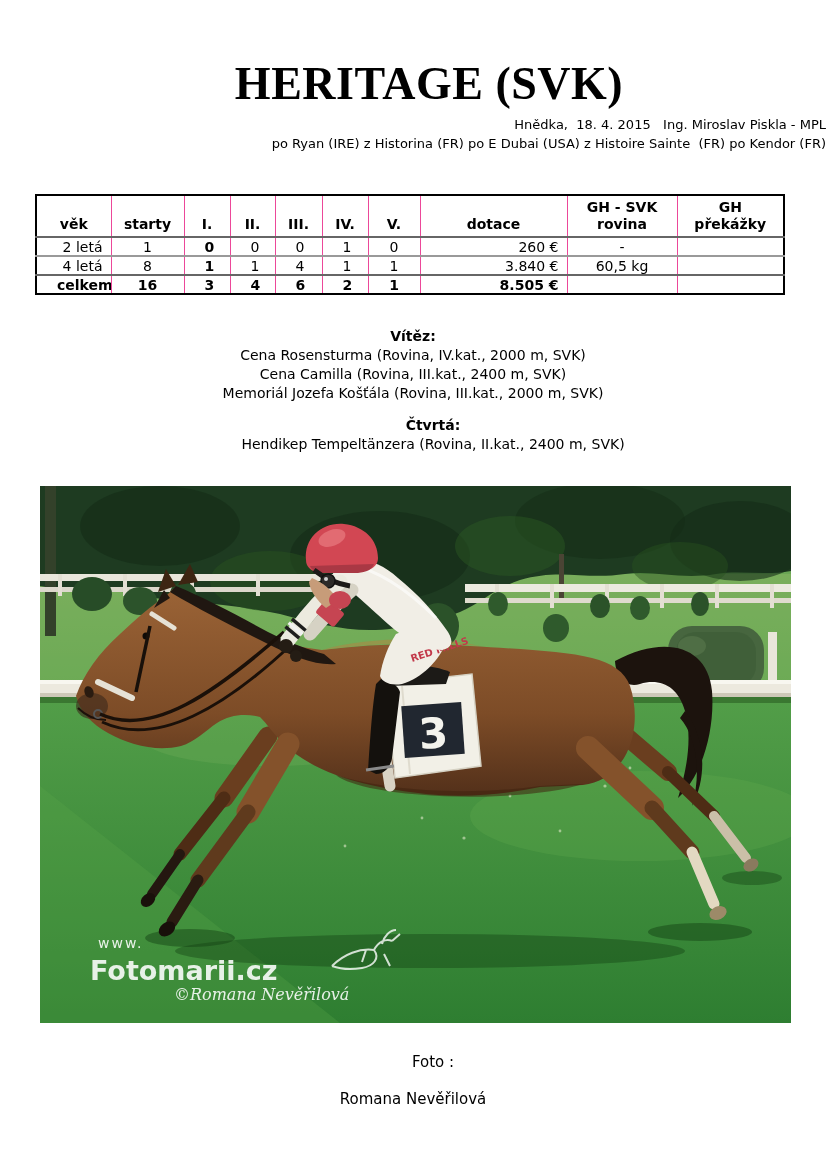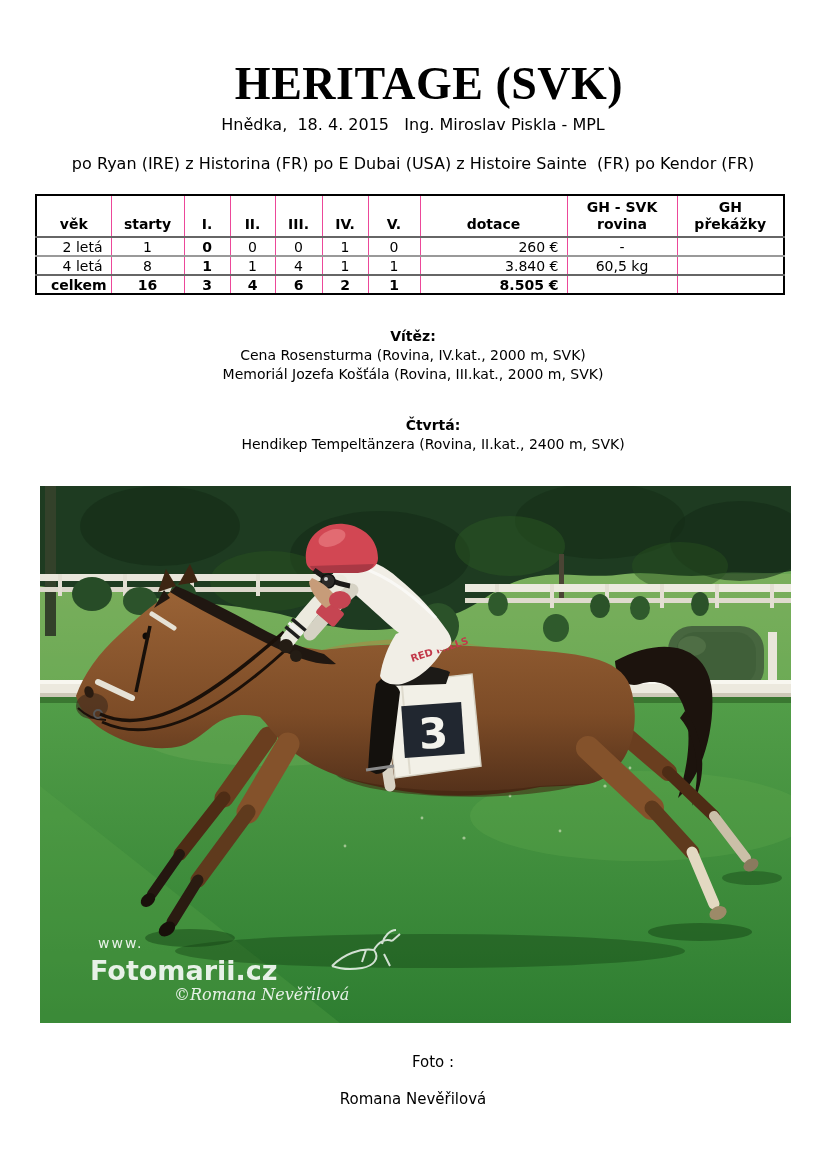--- a/index.html
+++ b/index.html
@@ -2,31 +2,31 @@
 <html><head>
 <meta charset="utf-8">
 <style>
   html,body{margin:0;padding:0;background:#ffffff;}
   .page{position:relative;width:826px;height:1171px;background:#fff;
         font-family:"DejaVu Sans","Liberation Sans",sans-serif;color:#000;overflow:hidden;}
 
   .title{position:absolute;top:46px;left:0;width:100%;margin:16px;text-align:center;
          font-family:"Liberation Serif","DejaVu Serif",serif;font-size:46px;line-height:44px;
          font-weight:bold;letter-spacing:0.5px;}
-  .sub{position:absolute;left:0;width:100%;text-align:center;font-size:16px;line-height:20px;white-space:pre;}
+  .sub{position:absolute;left:0;width:100%;text-align:right;font-size:13px;line-height:20px;white-space:pre;}
   .sub1{top:115px;}
-  .sub2{top:154px;}
+  .sub2{top:134px;}
 
   table.stats{position:absolute;top:194px;left:35px;width:748px;border-collapse:collapse;
               table-layout:fixed;font-size:14px;border:2px solid #000;}
   table.stats th,table.stats td{border-left:1px solid #ec4899;overflow:hidden;}
   table.stats th{vertical-align:bottom;text-align:center;font-weight:bold;
                  padding:3px 2px 3px 2px;line-height:17px;white-space:pre-line;height:33px;}
   table.stats thead th{border-bottom:2px solid #666;}
-  table.stats td{height:17px;padding:0 14px;text-align:center;line-height:16px;}
+  table.stats td{height:17px;padding:0 20px;text-align:center;line-height:16px;}
   table.stats tbody tr + tr td{border-top:2px solid #999;}
   table.stats tr.total td{border-top:2px solid #666;font-weight:bold;}
   table.stats .ra{text-align:right;padding-right:8px;}
   table.stats .b{font-weight:bold;}
 
   .results{position:absolute;left:0;width:100%;text-align:center;font-size:14px;line-height:19px;}
   #winners{top:327px;}
   #fourth{top:416px;padding-left:20px;}
   .results .hd{font-weight:bold;}
 
@@ -111,20 +111,21 @@
         <td class="ra">8.505 €</td>
         <td></td>
         <td></td>
       </tr>
     </tbody>
   </table>
 
   <div class="results" id="winners">
     <div class="hd">Vítěz:</div>
     <div>Cena Rosensturma (Rovina, IV.kat., 2000 m, SVK)</div>
+    <div>Cena Camilla (Rovina, III.kat., 2400 m, SVK)</div>
     <div>Memoriál Jozefa Košťála (Rovina, III.kat., 2000 m, SVK)</div>
   </div>
 
   <div class="results" id="fourth">
     <div class="hd">Čtvrtá:</div>
     <div>Hendikep Tempeltänzera (Rovina, II.kat., 2400 m, SVK)</div>
   </div>
 
   <div class="photo">
     <svg width="751" height="537" viewBox="0 0 751 537" xmlns="http://www.w3.org/2000/svg">

